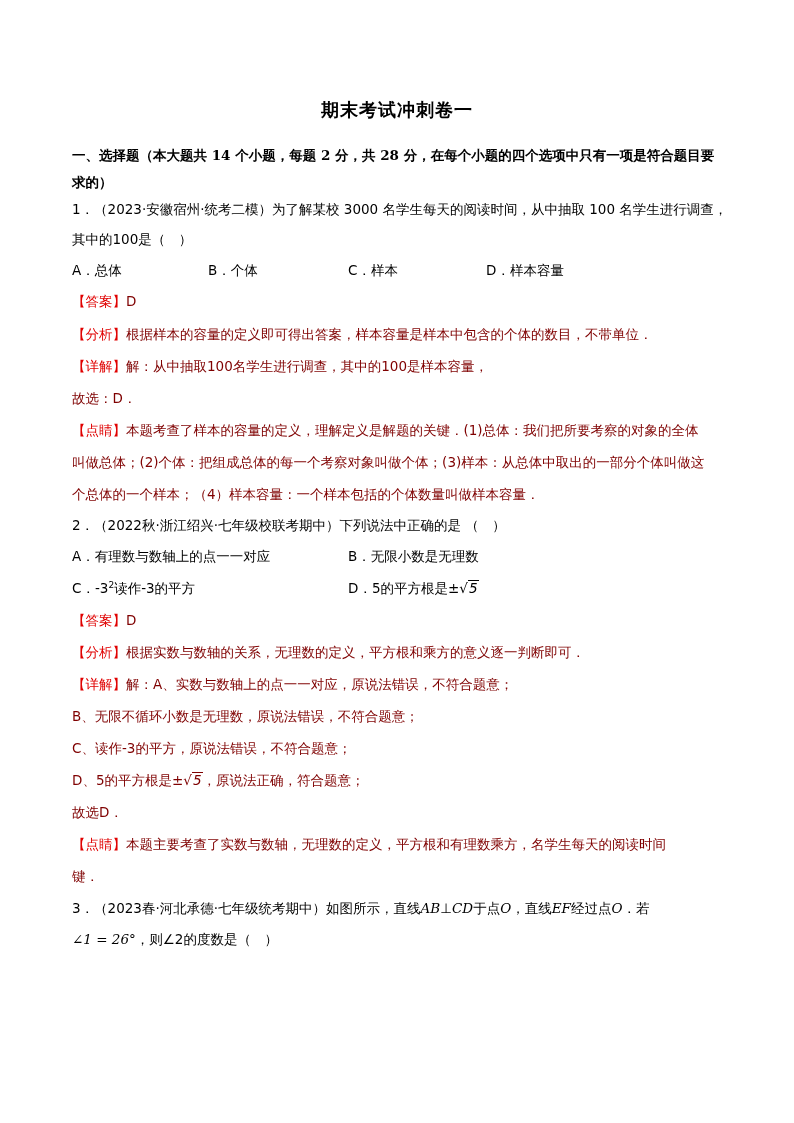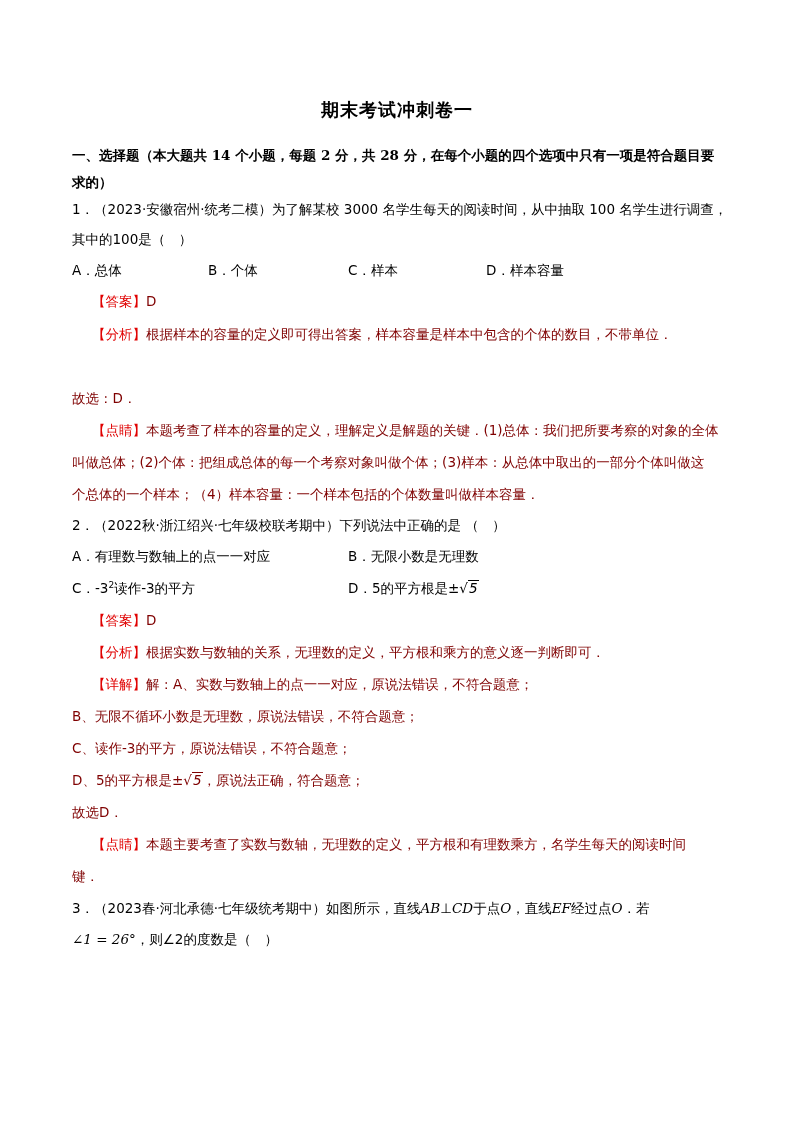--- a/index.html
+++ b/index.html
@@ -4,21 +4,21 @@
 <style>
   html, body { margin: 0; padding: 0; background: #ffffff; }
   body { width: 794px; height: 1123px; position: relative; overflow: hidden;
          font-family: "DejaVu Sans", "Liberation Sans", sans-serif; color: #000; }
   .page { position: absolute; left: 0; top: 0; width: 794px; height: 1123px; }
   .title { position: absolute; top: 98px; left: 0; width: 794px; text-align: center;
            font-family: "DejaVu Serif", "Liberation Serif", serif; font-weight: bold; font-size: 18px; letter-spacing: 1px; }
   .line { position: absolute; left: 72px; font-size: 13.5px; white-space: nowrap; line-height: 20px; }
   .section { font-family: "DejaVu Serif", "Liberation Serif", serif; font-weight: bold; font-size: 13.5px; margin-top: 10px; }
   .red { color: #7f0000; }
-  .tag { color: #e00000; margin-left: 20px; }
+  .tag { color: #e00000; }
   .opt { position: absolute; white-space: nowrap; font-size: 13.5px; line-height: 20px; }
   sup { font-size: 9px; vertical-align: 5px; line-height: 0; }
   .sqrt { display: inline-block; border-top: 1px solid currentColor; padding: 0 1px; line-height: 14px; font-style: italic; }
   .math { font-family: "DejaVu Serif", "Liberation Serif", serif; font-style: italic; }
 </style>
 </head>
 <body>
 
 <div class="page">
 
@@ -32,20 +32,23 @@
   <div class="opt" style="top:260px;left:72px">A．总体</div>
   <div class="opt" style="top:260px;left:208px">B．个体</div>
   <div class="opt" style="top:260px;left:348px">C．样本</div>
   <div class="opt" style="top:260px;left:486px">D．样本容量</div>
 
   <div class="line red" style="top:291px">
     <span class="tag">【答案】</span><span>D</span>
   </div>
   <div class="line red" style="top:324px">
     <span class="tag">【分析】</span><span>根据样本的容量的定义即可得出答案，样本容量是样本中包含的个体的数目，不带单位．</span>
+  </div>
+  <div class="line red" style="top:356px">
+    <span class="tag">【详解】</span><span>解：从中抽取100名学生进行调查，其中的100是样本容量，</span>
   </div>
   <div class="line red" style="top:388px">故选：D．</div>
   <div class="line red" style="top:420px">
     <span class="tag">【点睛】</span><span>本题考查了样本的容量的定义，理解定义是解题的关键．(1)总体：我们把所要考察的对象的全体</span>
   </div>
   <div class="line red" style="top:452px">叫做总体；(2)个体：把组成总体的每一个考察对象叫做个体；(3)样本：从总体中取出的一部分个体叫做这</div>
   <div class="line red" style="top:484px">个总体的一个样本；（4）样本容量：一个样本包括的个体数量叫做样本容量．</div>
 
   <div class="line" style="top:515px">2．（2022秋·浙江绍兴·七年级校联考期中）下列说法中正确的是 （　）</div>
   <div class="opt" style="top:546px;left:72px">A．有理数与数轴上的点一一对应</div>

